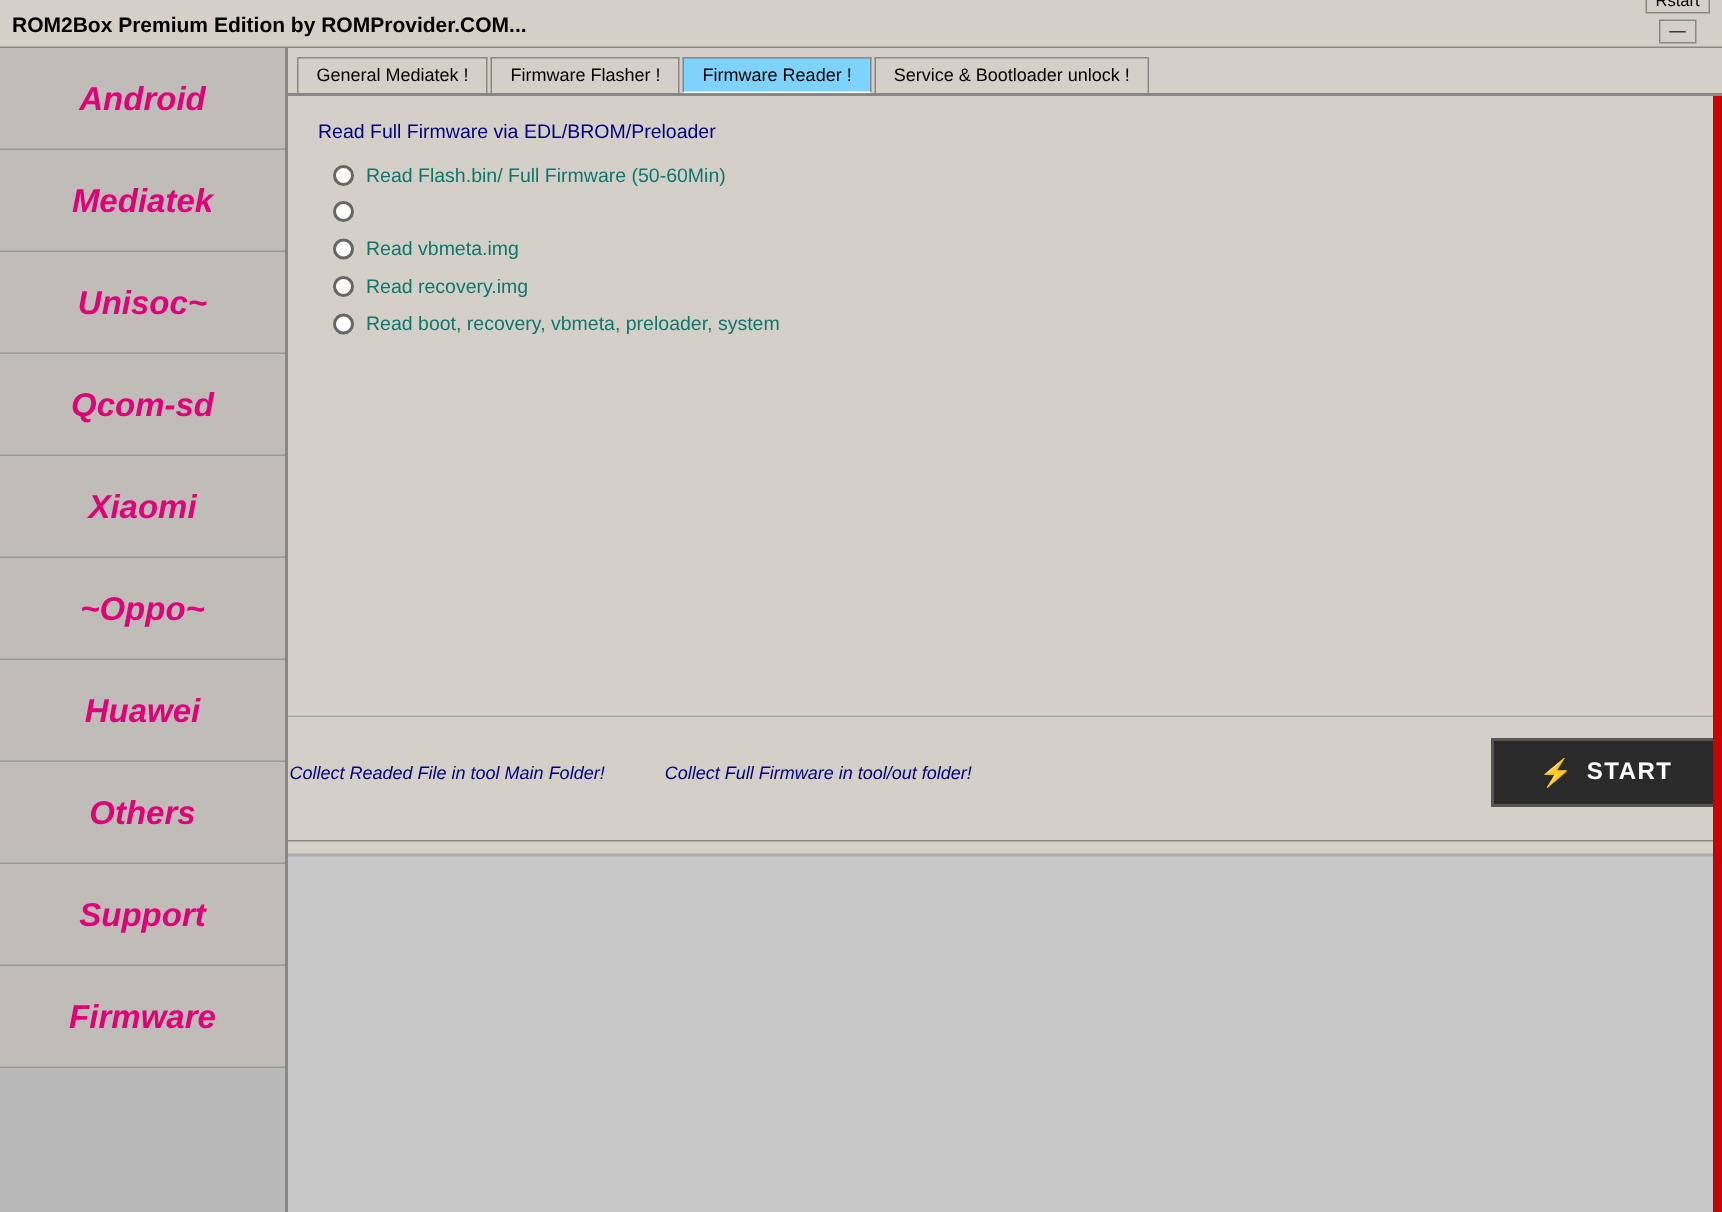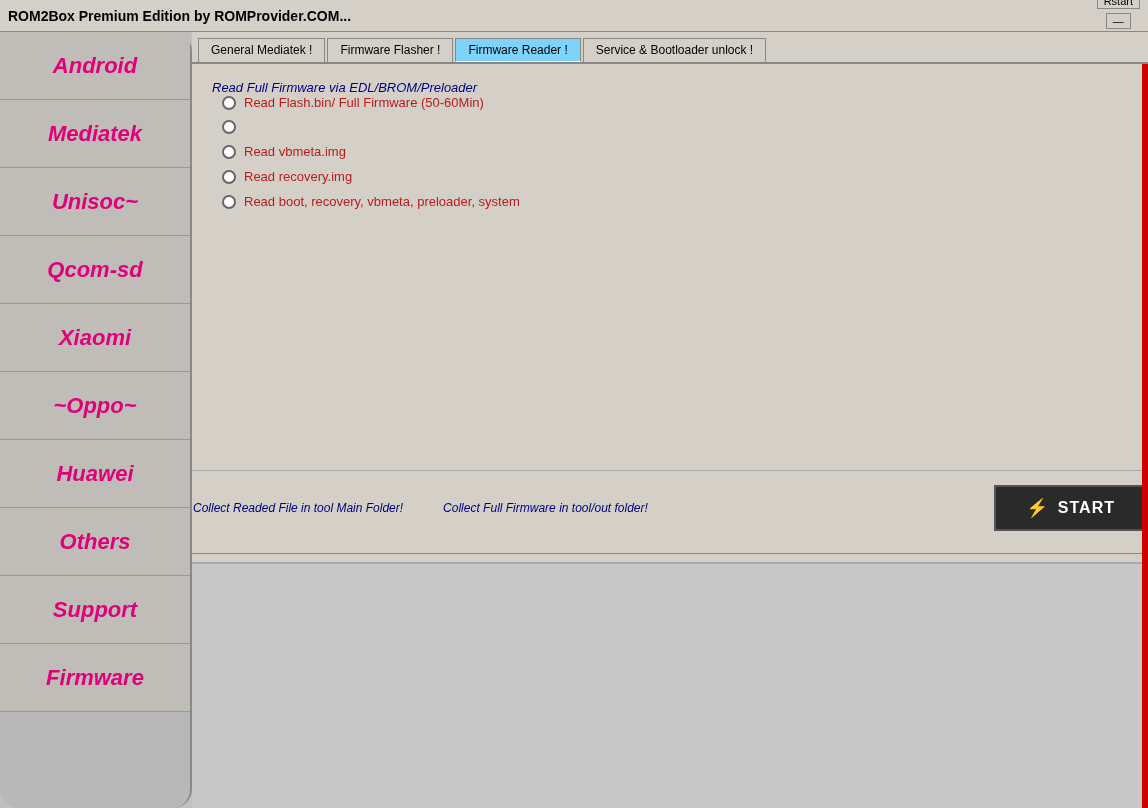--- a/index.html
+++ b/index.html
@@ -59,21 +59,20 @@
     }
 
     
     .sidebar {
       width: 192px;
       background: #b8b8b8;
       display: flex;
       flex-direction: column;
       border-right: 2px solid #888;
       flex-shrink: 0;
-      border-radius: 19px;
     }
     .sidebar-item {
       display: flex;
       align-items: center;
       justify-content: center;
       height: 68px;
       border-bottom: 1px solid #999;
       cursor: pointer;
       background: #c0bdb8;
       transition: background 0.1s;
@@ -138,23 +137,23 @@
     }
 
     
     .upper-content {
       background: #d4d0c8;
       padding: 16px 20px;
       flex: 0 0 auto;
     }
 
     .section-title {
-      font-style: italic;
       color: #000080;
       font-size: 13px;
+      margin-bottom: 14px;
     }
 
     .radio-group {
       display: flex;
       flex-direction: column;
       gap: 10px;
       margin-left: 10px;
     }
     .radio-item {
       display: flex;
@@ -165,21 +164,21 @@
     .radio-circle {
       width: 14px;
       height: 14px;
       border: 2px solid #666;
       border-radius: 50%;
       background: #fff;
       flex-shrink: 0;
     }
     .radio-label {
       font-size: 13px;
-      color: #b91c1c;
+      color: #0f766e;
     }
 
     
     .bottom-bar {
       background: #d4d0c8;
       border-top: 1px solid #aaa;
       padding: 14px 1px;
       display: flex;
       align-items: center;
       justify-content: space-between;

